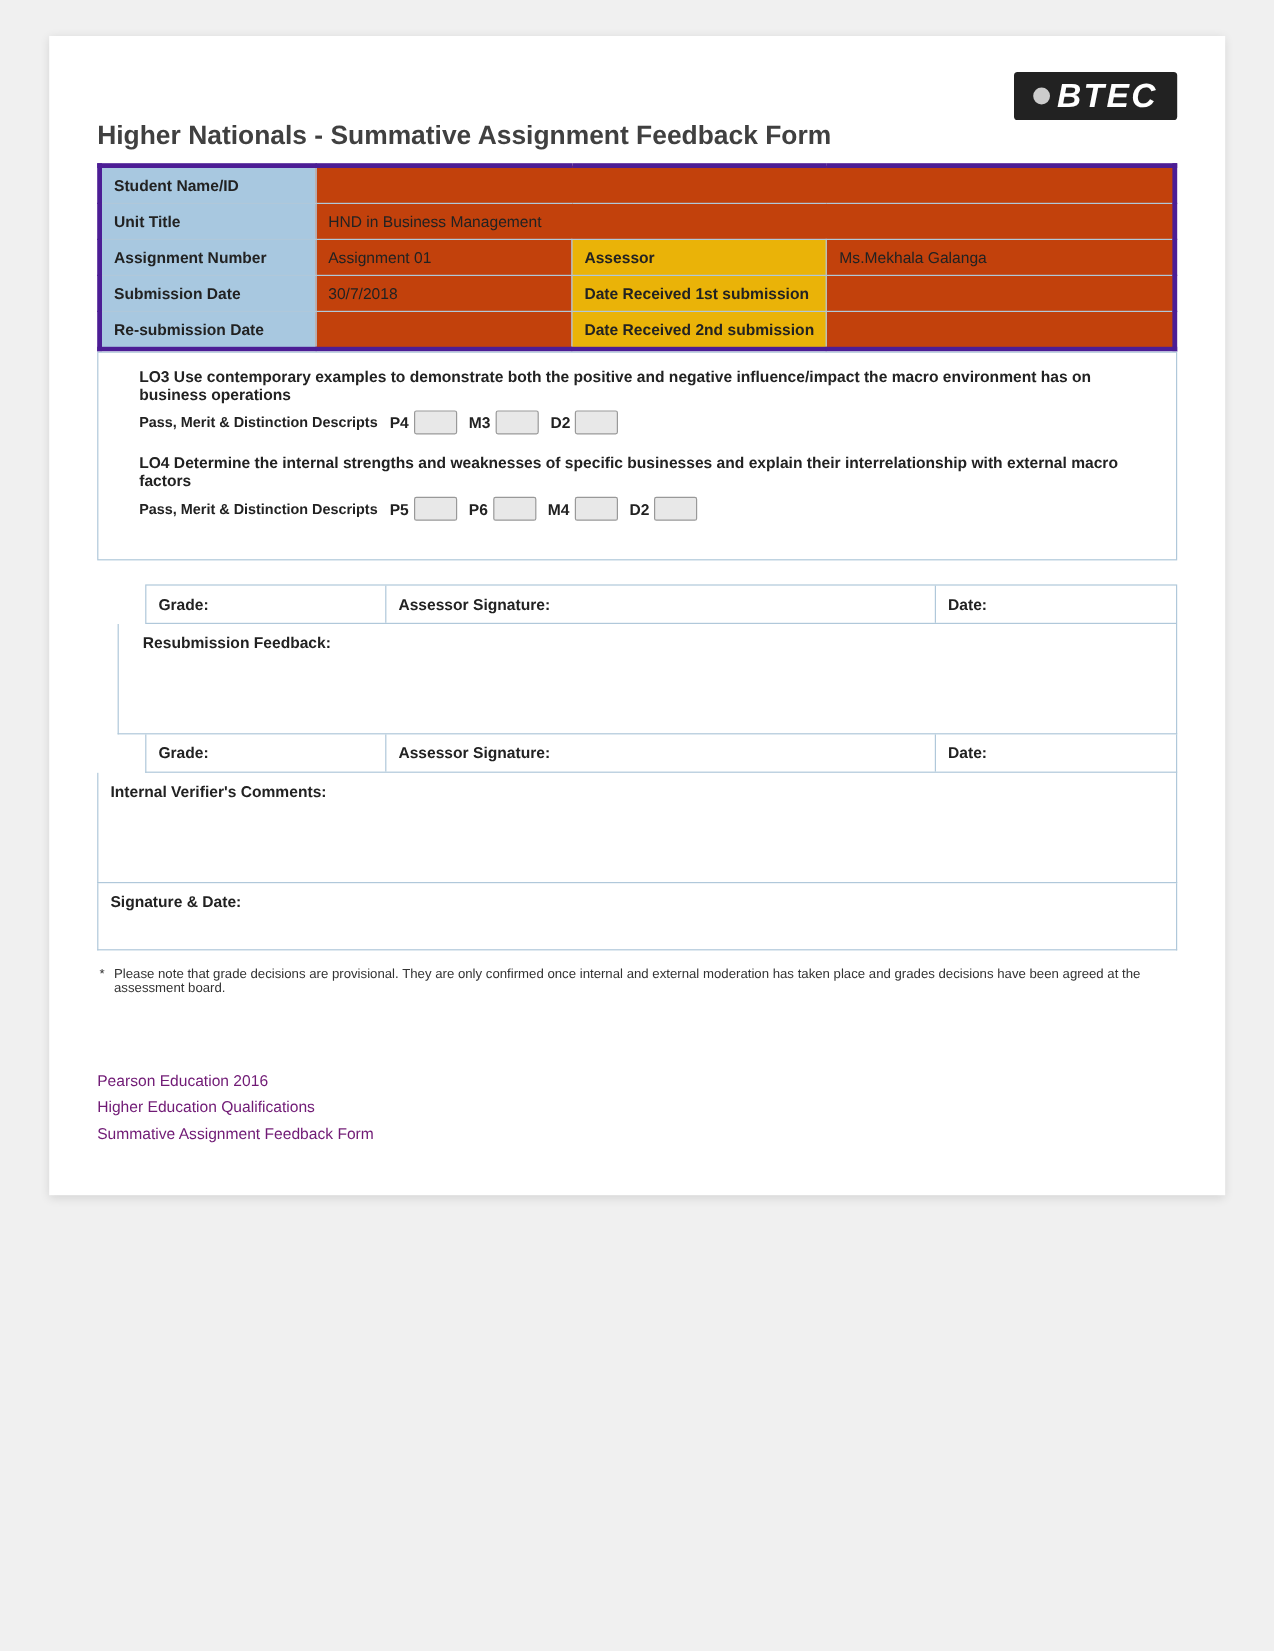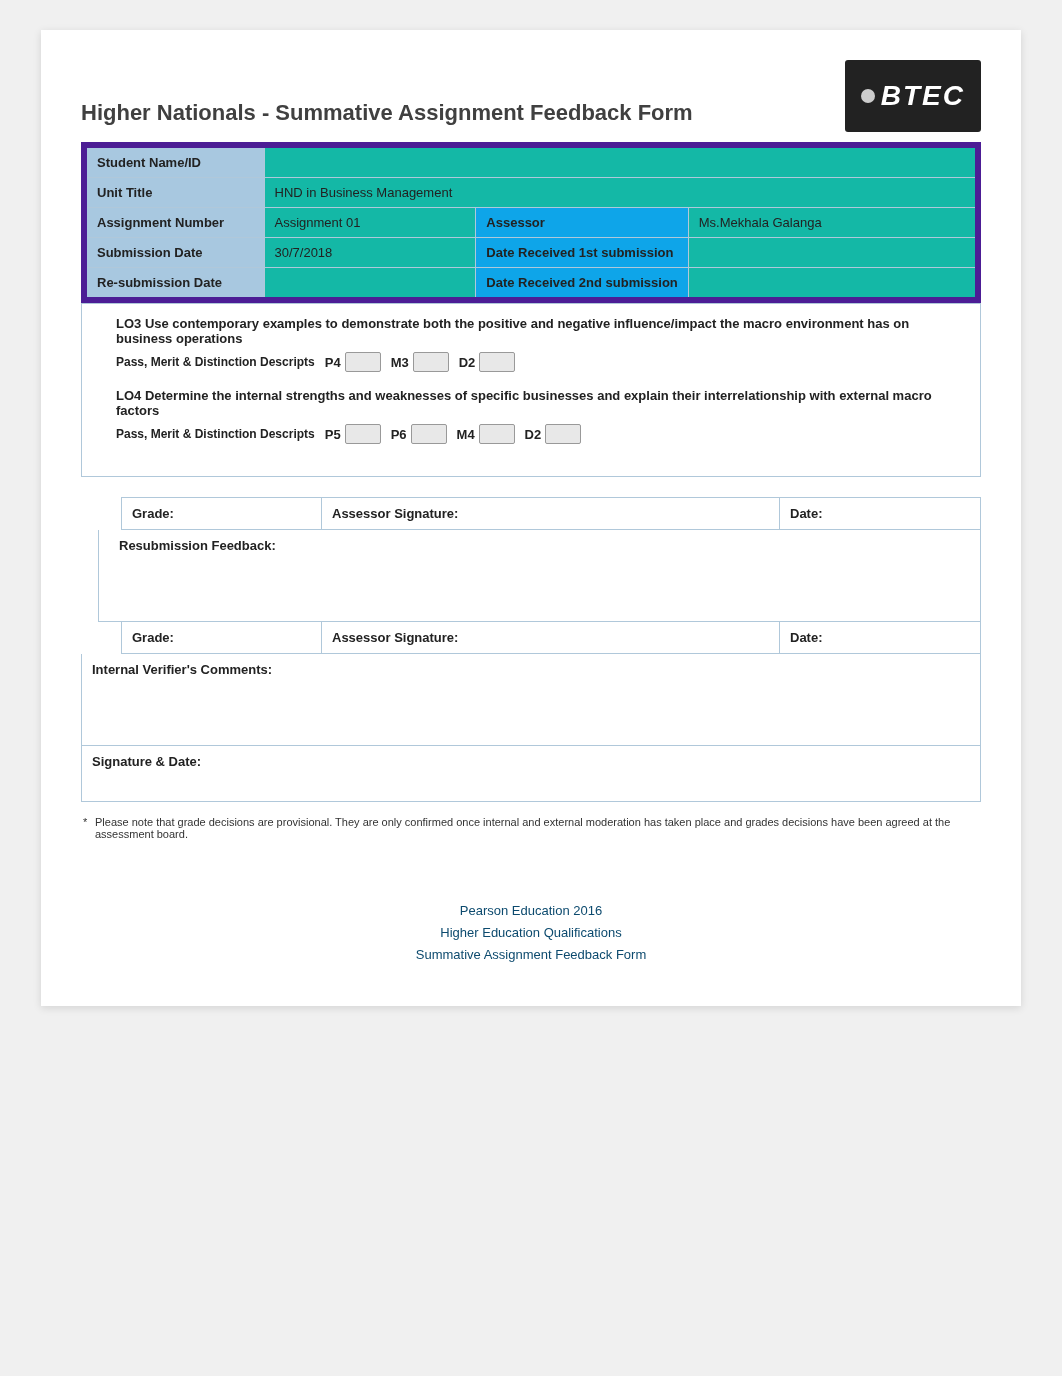--- a/index.html
+++ b/index.html
@@ -29,58 +29,58 @@
       font-weight: bold;
       padding-top: 40px;
     }
     .btec-logo {
       display: flex;
       align-items: center;
       background: #222;
       color: #fff;
       font-size: 28px;
       font-weight: 900;
-      padding: 20px 16px;
+      padding: 4px 16px;
       letter-spacing: 2px;
       border-radius: 3px;
       font-style: italic;
     }
     .btec-logo-dot {
       width: 14px;
       height: 14px;
       background: #ccc;
       border-radius: 50%;
       display: inline-block;
       margin-right: 6px;
     }
     
     .form-table {
       width: 100%;
       border-collapse: collapse;
       margin-top: 4px;
-      border: 6px solid #4c1d95;
+      border: 4px solid #4c1d95;
     }
     .form-table td, .form-table th {
       border: 1px solid #b0c8da;
       padding: 7px 10px;
       vertical-align: middle;
     }
     .label-cell {
       background-color: #a8c8e0;
       font-weight: bold;
       color: #222;
       white-space: nowrap;
       width: 180px;
     }
     .value-cell {
-      background: #14b8a6;
+      background: #c2410c;
       color: #222;
     }
     .sub-label-cell {
-      background-color: #0ea5e9;
+      background-color: #eab308;
       font-weight: bold;
       color: #222;
       white-space: nowrap;
       width: 160px;
     }
     
     .feedback-section {
       border: 1px solid #b0c8da;
       margin-top: 0;
       padding: 12px 14px 16px 14px;
@@ -193,24 +193,23 @@
       color: #333;
       padding-left: 14px;
       position: relative;
     }
     .disclaimer::before {
       content: '*';
       position: absolute;
       left: 2px;
     }
     .footer {
-      text-align: center;
       margin-top: 60px;
       font-size: 13px;
-      color: #0c4a6e;
+      color: #701a75;
       line-height: 1.7;
     }
     .lo-indent {
       padding-left: 20px;
     }
   </style>
 </head>
 <body>
 
 <div class="page">

